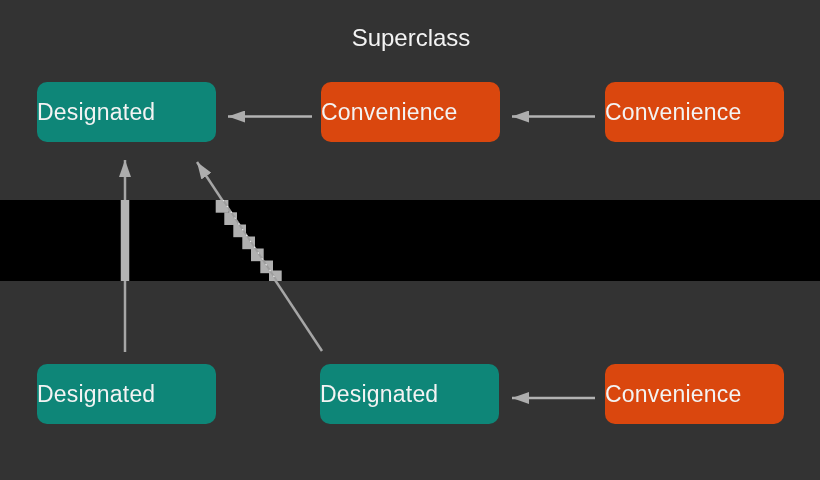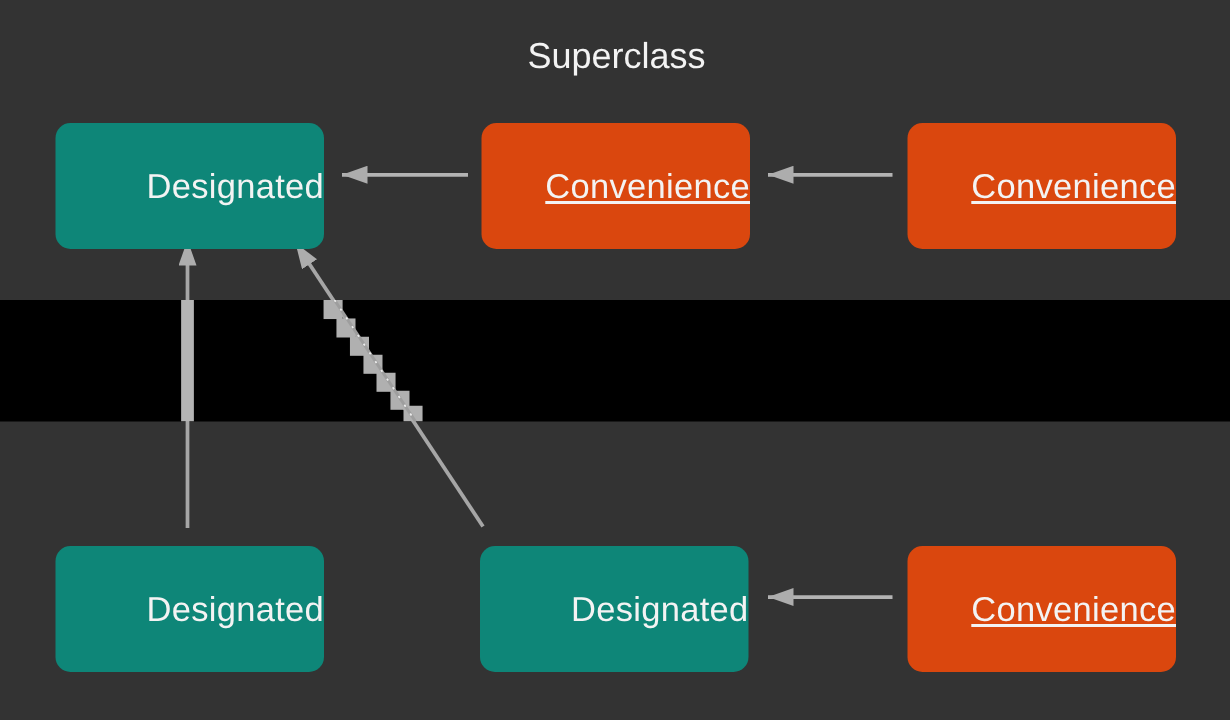--- a/index.html
+++ b/index.html
@@ -20,29 +20,29 @@
     transform:translateX(-50%);
     color:var(--label-text,#f0f0f0);
     font-size:24px;
     line-height:1.15;
     white-space:nowrap;
   }
   .title.super{left:411px;top:24px;}
   .title.sub{left:415px;top:305px;}
   .node{
     position:absolute;
-    width:179px;height:84px;
+    width:179px;height:60px;
     border-radius:10px;
-    display:flex;align-items:center;justify-content:flex-end;
+    display:flex;align-items:center;justify-content:flex-start;
     color:var(--label-text,#f3f3f3);
     font-size:23px;
     letter-spacing:0.2px;
   }
   .node.designated{background:var(--designated,#0E8678);}
-  .node.convenience{background:var(--convenience,#DA470E);text-decoration:underline;}
+  .node.convenience{background:var(--convenience,#DA470E);}
 </style>
 </head>
 <body>
 
 <div class="canvas">
 
   <div class="band"></div>
 
   <svg class="overlay" width="820" height="480" viewBox="0 0 820 480">
     <defs>

